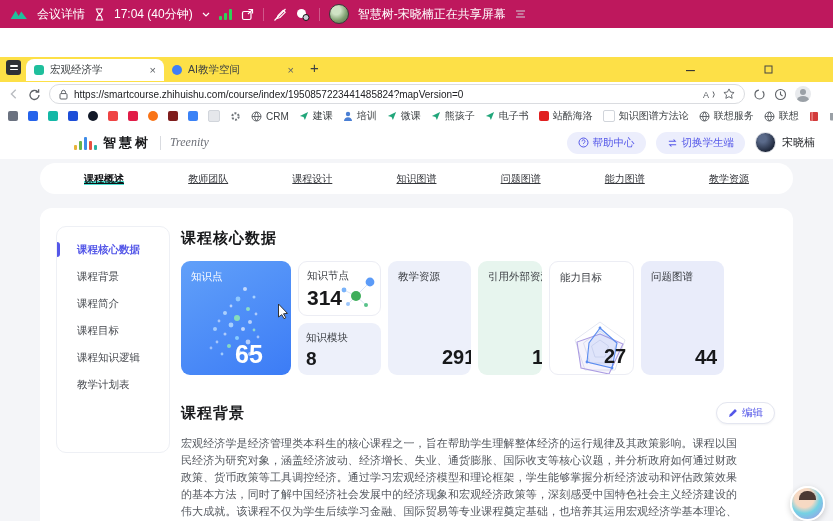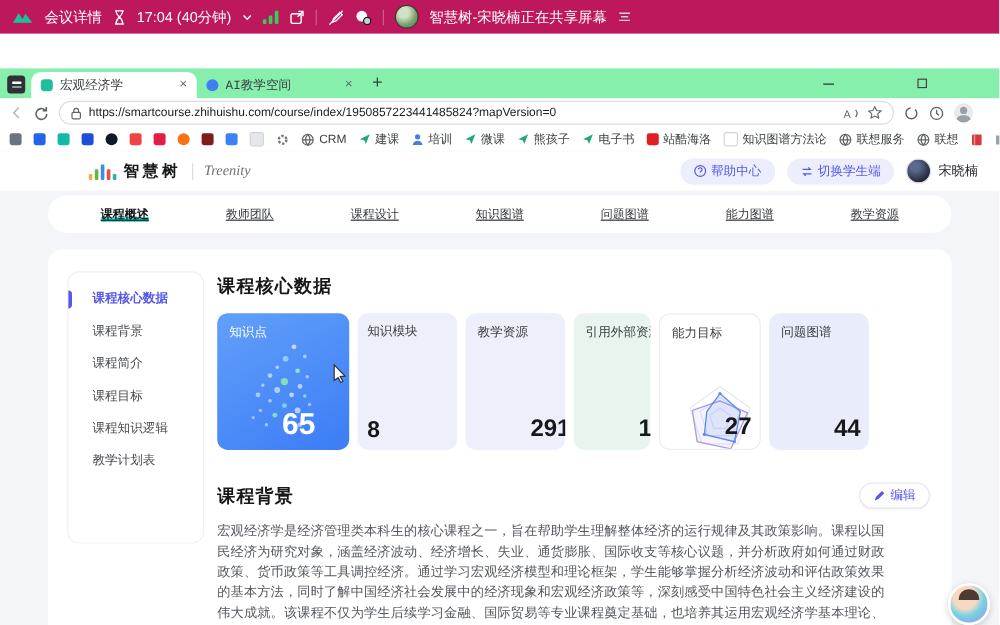--- a/index.html
+++ b/index.html
@@ -12,22 +12,22 @@
   
   .meetbar{position:absolute;top:0;left:0;right:0;height:28px;background:#be185d;color:#fff;
     display:flex;align-items:center;gap:9px;padding:0 10px;font-size:12px;}
   .meetbar .vdiv{width:1px;height:13px;background:rgba(255,255,255,.28);}
   .sigbars{display:flex;align-items:flex-end;gap:2px;height:12px;}
   .sigbars span{width:3px;background:#30d158;border-radius:1px;}
   .mb-avatar{width:18px;height:18px;border-radius:50%;
     background:radial-gradient(circle at 35% 30%,#cfe2c5 25%,#7f9f70 60%,#4d6647 100%);border:1px solid #3a3a3a;}
 
   
-  .tabstrip{position:absolute;top:57px;left:0;right:0;height:25px;background:#86efac;
-    display:flex;align-items:flex-end;padding-left:4px;font-family:Liberation Mono, monospace;}
+  .tabstrip{position:absolute;top:57px;left:0;right:0;height:25px;background:#fde047;
+    display:flex;align-items:center;padding-left:4px;}
   .tablist-btn{width:15px;height:15px;background:#2f3136;border-radius:3px;margin:0 5px 4px 2px;
     display:flex;flex-direction:column;justify-content:center;gap:2px;align-items:center;}
   .tablist-btn b{display:block;width:8px;height:1.5px;background:#fff;border-radius:1px;}
   .tab{height:22px;display:flex;align-items:center;gap:6px;padding:0 8px;font-size:10.5px;color:#3c4043;width:122px;}
   .tab.active{background:#fff;border-radius:8px 8px 0 0;}
   .tab .fav{width:10px;height:10px;border-radius:3px;flex:none;}
   .tab .ttl{flex:1;overflow:hidden;white-space:nowrap;}
   .tab .x{color:#5f6368;font-size:11px;line-height:10px;}
   .newtab{font-size:15px;color:#3c4043;margin:0 0 4px 8px;}
   .winbtn{position:absolute;top:57px;height:25px;display:flex;align-items:center;color:#333;}
@@ -413,20 +413,32 @@
                   <circle cx="41" cy="93" r="1.4" fill="rgba(190,225,255,.75)"></circle>
               <circle cx="30" cy="87" r="1.4" fill="rgba(255,255,255,.45)"></circle>
                   <circle cx="77" cy="76" r="1.4" fill="rgba(255,255,255,.5)"></circle>
                 </g>
             </svg>
             <span class="lbl">知识点</span>
             <span class="val">65</span>
           </div>
 
           <div class="col2">
+            <div class="card-kn">
+              <span class="lbl abs" style="left:8px;top:7px;font-size:10.5px;color:#3a3d42">知识节点</span>
+              <span class="abs" style="left:8px;bottom:5px;font-size:21px;font-weight:700;color:#17181a">314</span>
+              <svg class="abs" style="right:3px;top:13px" width="42" height="38" viewBox="0 0 42 38">
+                <path d="M21 21L35 7M21 21L9 15M21 21l10 9M21 21l-8 8" stroke="#d9e4f5" stroke-width="1"></path>
+                <circle cx="21" cy="21" r="5" fill="#3fae5a"></circle>
+                  <circle cx="35" cy="7" r="4.4" fill="#5b9bf8"></circle>
+                <circle cx="9" cy="15" r="2.4" fill="#79b3fa"></circle>
+                  <circle cx="31" cy="30" r="2" fill="#58c28a"></circle>
+                  <circle cx="13" cy="29" r="2" fill="#9cc6fb"></circle>
+              </svg>
+            </div>
             <div class="card-km">
               <span class="lbl abs" style="left:8px;top:8px;font-size:10.5px;color:#3a3d42">知识模块</span>
               <span class="abs" style="left:8px;bottom:5px;font-size:19px;font-weight:700;color:#17181a">8</span>
             </div>
           </div>
 
           <div class="card card-tr">
             <span class="lbl">教学资源</span>
             <span class="val">291</span>
           </div>

